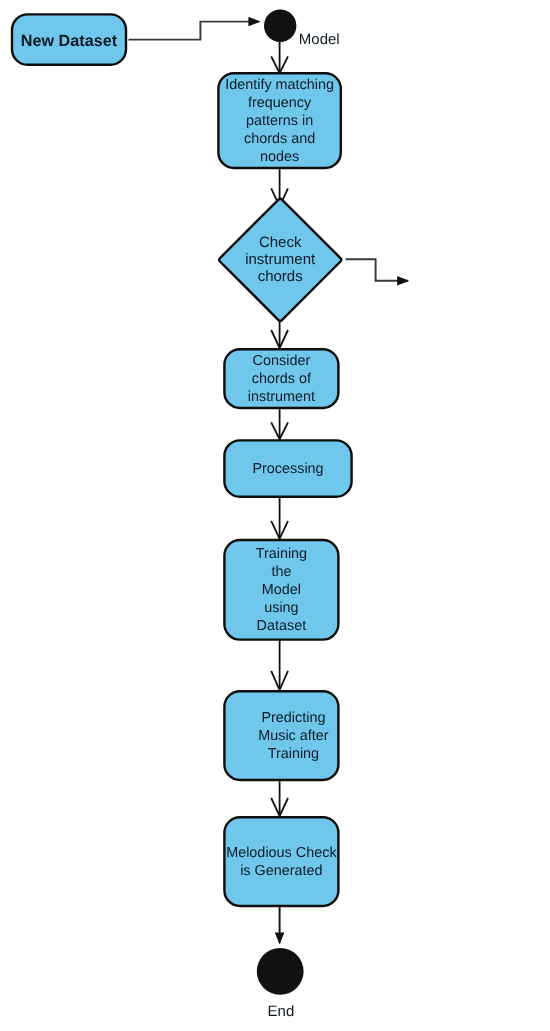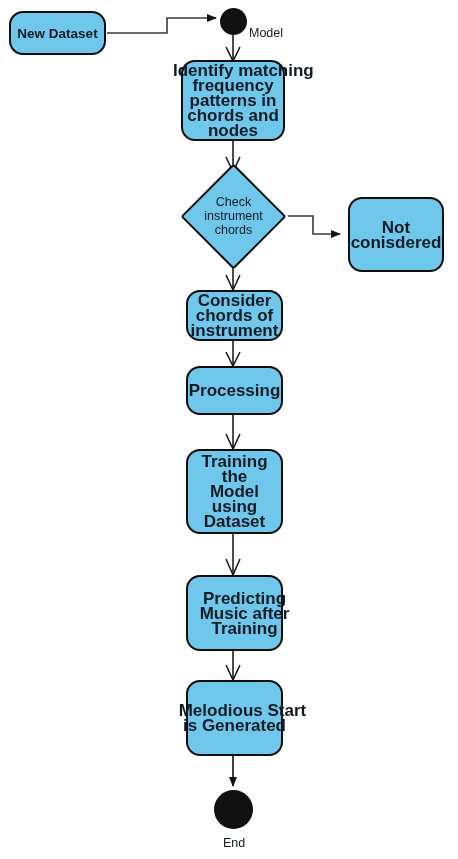--- a/index.html
+++ b/index.html
@@ -27,24 +27,23 @@
     position: absolute;
     box-sizing: border-box;
     background: #6FC7EC;
     border: 2px solid #0d0d0d;
     border-radius: 14px;
     display: flex;
     align-items: center;
     justify-content: center;
     text-align: center;
     color: #0f1b24;
-    font-size: 17px;
+    font-size: 12px;
     line-height: 15px;
     white-space: nowrap;
-    font-weight: bold;
   }
   .node-label {
     display: block;
     width: 120%;
     text-align: center;
   }
   .node.bold {
     font-weight: bold;
     font-size: 13.5px;
   }
@@ -152,50 +151,46 @@
 patterns in
 chords and
 nodes</span>
   </div>
 
   <div class="diamond" style="left:196px; top:179px; width:75px; height:75px;"></div>
   <div class="diamond-text" style="left:181px; top:193px; width:105px; height:46px; white-space:pre;">Check
 instrument
 chords</div>
 
-  <div class="node" style="left:348px; top:197px; width:96px; height:75px;">
-    <span class="node-label" style="white-space:pre;">Not
-conisdered</span>
-  </div>
 
   <div class="node" style="left:186px; top:290px; width:97px; height:51px;">
     <span class="node-label" style="white-space:pre;">Consider
 chords of
 instrument</span>
   </div>
 
-  <div class="node" style="left:186px; top:366px; width:97px; height:49px;">
+  <div class="node" style="left:186px; top:366px; width:108px; height:49px;">
     <span class="node-label">Processing</span>
   </div>
 
   <div class="node" style="left:186px; top:449px; width:97px; height:85px;">
     <span class="node-label" style="white-space:pre;">Training
 the
 Model
 using
 Dataset</span>
   </div>
 
   <div class="node" style="left:186px; top:575px; width:97px; height:76px;">
     <span class="node-label" style="white-space:pre;padding-left:20px;">Predicting
 Music after
 Training</span>
   </div>
 
   <div class="node" style="left:186px; top:680px; width:97px; height:76px;">
-    <span class="node-label" style="white-space:pre;">Melodious Start
+    <span class="node-label" style="white-space:pre;">Melodious Check
 is Generated</span>
   </div>
 
   <div class="terminal" style="left:214px; top:790px; width:39px; height:39px;"></div>
   <div class="free-label" style="left:223px; top:836px;">End</div>
 
 </div>
 
 </body></html>

